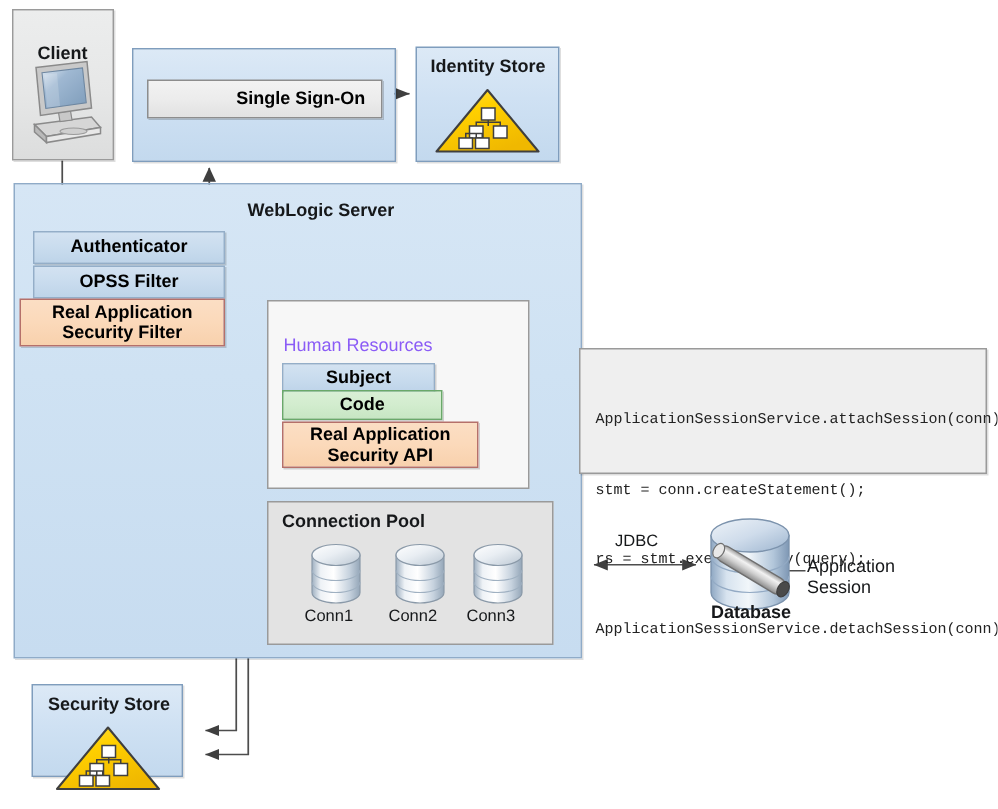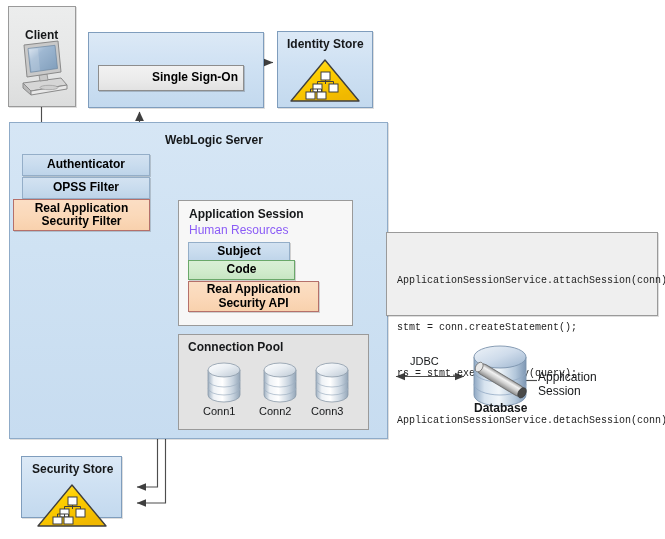--- a/index.html
+++ b/index.html
@@ -184,21 +184,21 @@
       <path d="M28,38 L36,37 L37,43 L29,44 Z" fill="#c8c8c8" stroke="#8a8a8a" stroke-width=".8"></path>
 
       <path d="M13,8 L47,4 L50,35 L16,40 Z" fill="#c9c9c9" stroke="#8a8a8a" stroke-width="1"></path>
       <path d="M17,11.5 L44,8.3 L46.5,31.5 L19.5,35.3 Z" fill="url(#monG)" stroke="#6d86a0" stroke-width=".7"></path>
       <path d="M18.5,12.8 L27,11.8 L29,33.6 L20.5,34.6 Z" fill="#ffffff" opacity=".18"></path>
     </g>
   </svg>
 </div>
 
 <div class="box shell-blue" style="left:88px;top:32px;width:176px;height:76px;">
-  <div class="bar bar-grey f12b" style="left:9px;top:32px;width:146px;height:26px;padding-left:48px;">
+  <div class="bar bar-grey f12b" style="left:9px;top:20px;width:157px;height:26px;padding-left:48px;">
     <span>Single Sign-On</span>
   </div>
 </div>
 
 <div class="box shell-blue" style="left:277px;top:31px;width:96px;height:77px;">
   <div class="ttl f12b" style="left:9px;top:6px;">Identity Store</div>
   <svg width="72" height="46" viewBox="0 0 72 46" style="position:absolute;left:12px;top:26px;">
     <path d="M35,2 L69,43 L1,43 Z" fill="url(#triG)" stroke="#3f3f3f" stroke-width="1.4" stroke-linejoin="round"></path>
     <g fill="#ffffff" stroke="#3f3f3f" stroke-width="1">
       <rect x="31" y="14" width="9" height="8"></rect>
@@ -225,21 +225,20 @@
 </div>
 <div class="bar bar-blue f12b" style="left:22px;top:177px;width:128px;height:22px;">
   <span>OPSS Filter</span>
 </div>
 <div class="bar bar-peach f12b" style="left:13px;top:199px;width:137px;height:32px;flex-direction:column;">
   <span>Real Application</span>
   <span>Security Filter</span>
 </div>
 
 <div class="box shell-white" style="left:178px;top:200px;width:175px;height:126px;">
-  <div class="ttl f12b" style="left:10px;top:7px;">Application Session</div>
   <div class="sub f12" style="left:10px;top:23px;">Human Resources</div>
 </div>
 <div class="bar bar-blue f12b" style="left:188px;top:242px;width:102px;height:20px;">
   <span>Subject</span>
 </div>
 <div class="bar bar-green f12b" style="left:188px;top:260px;width:107px;height:20px;">
   <span>Code</span>
 </div>
 <div class="bar bar-peach f12b" style="left:188px;top:281px;width:131px;height:31px;flex-direction:column;">
   <span>Real Application</span>

